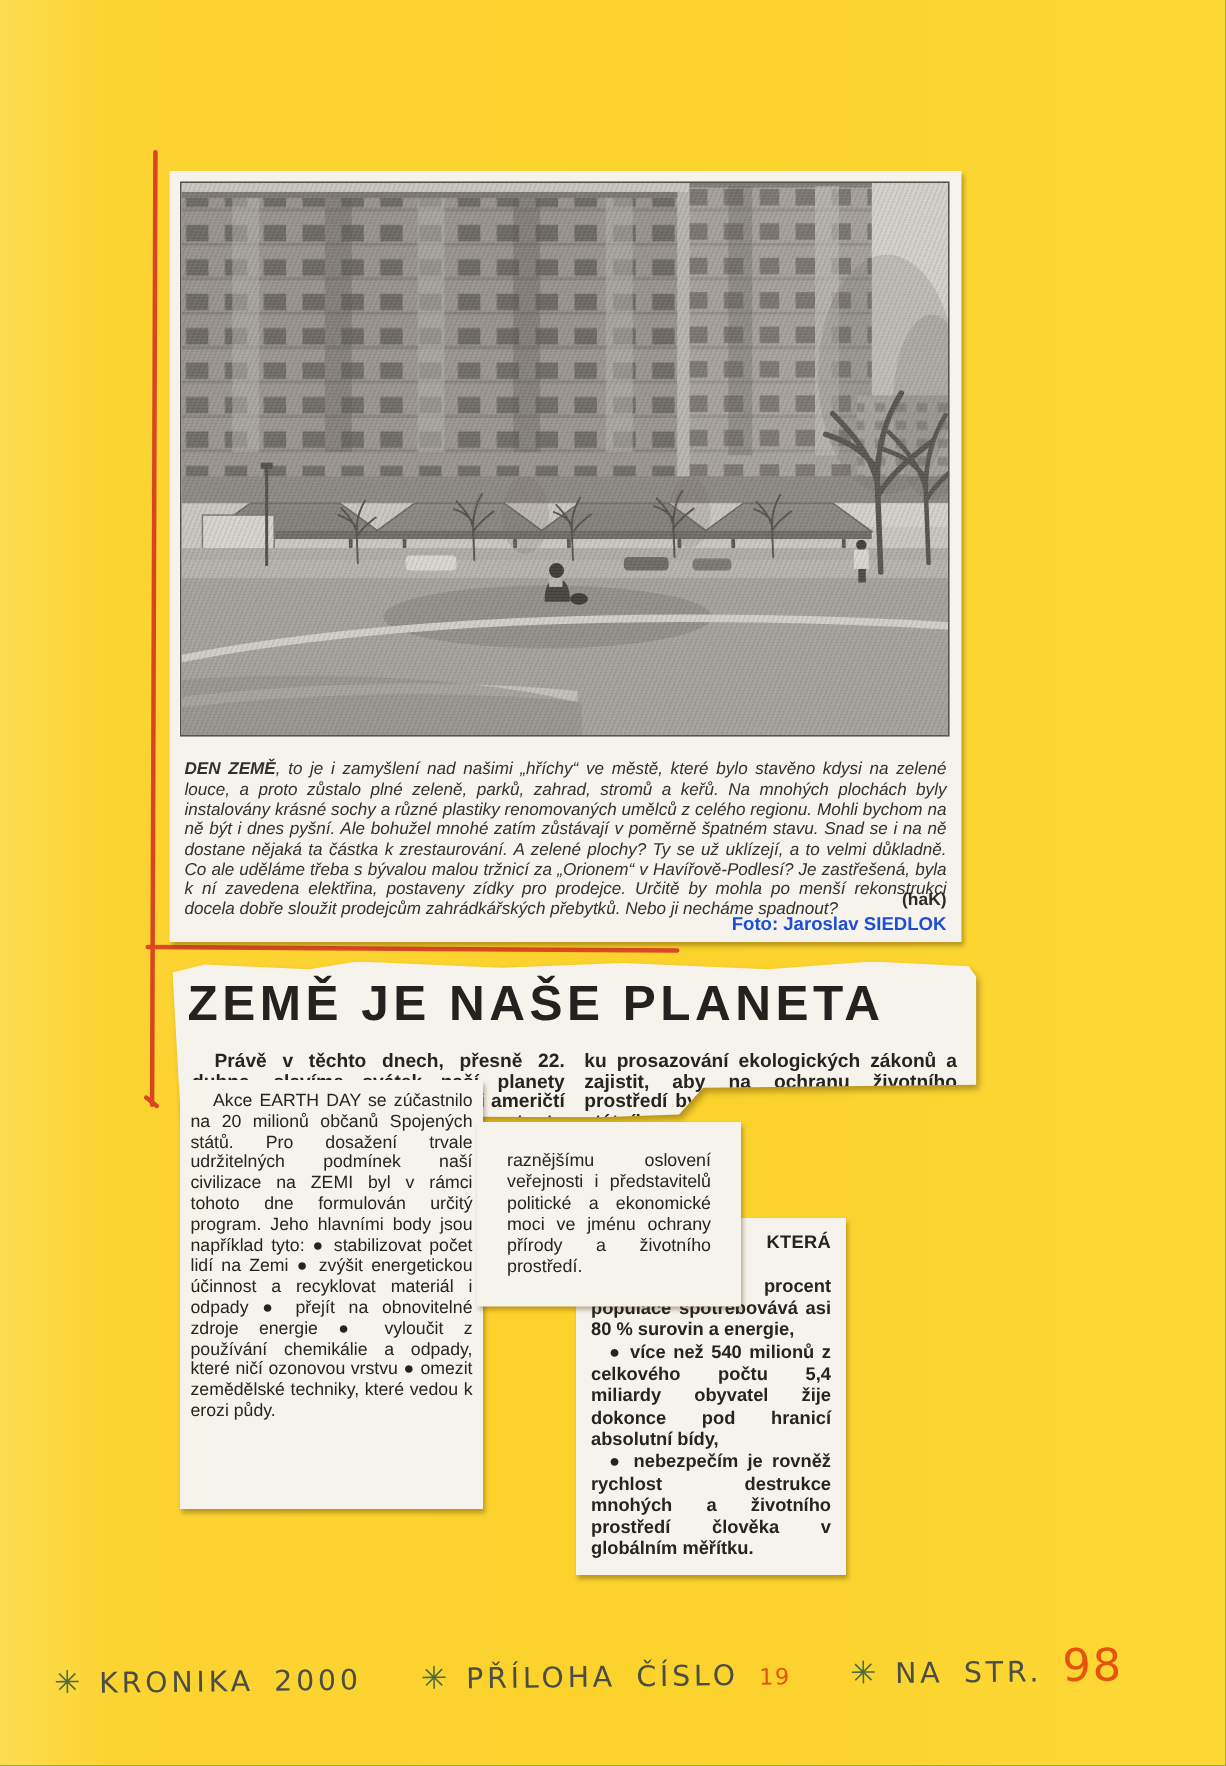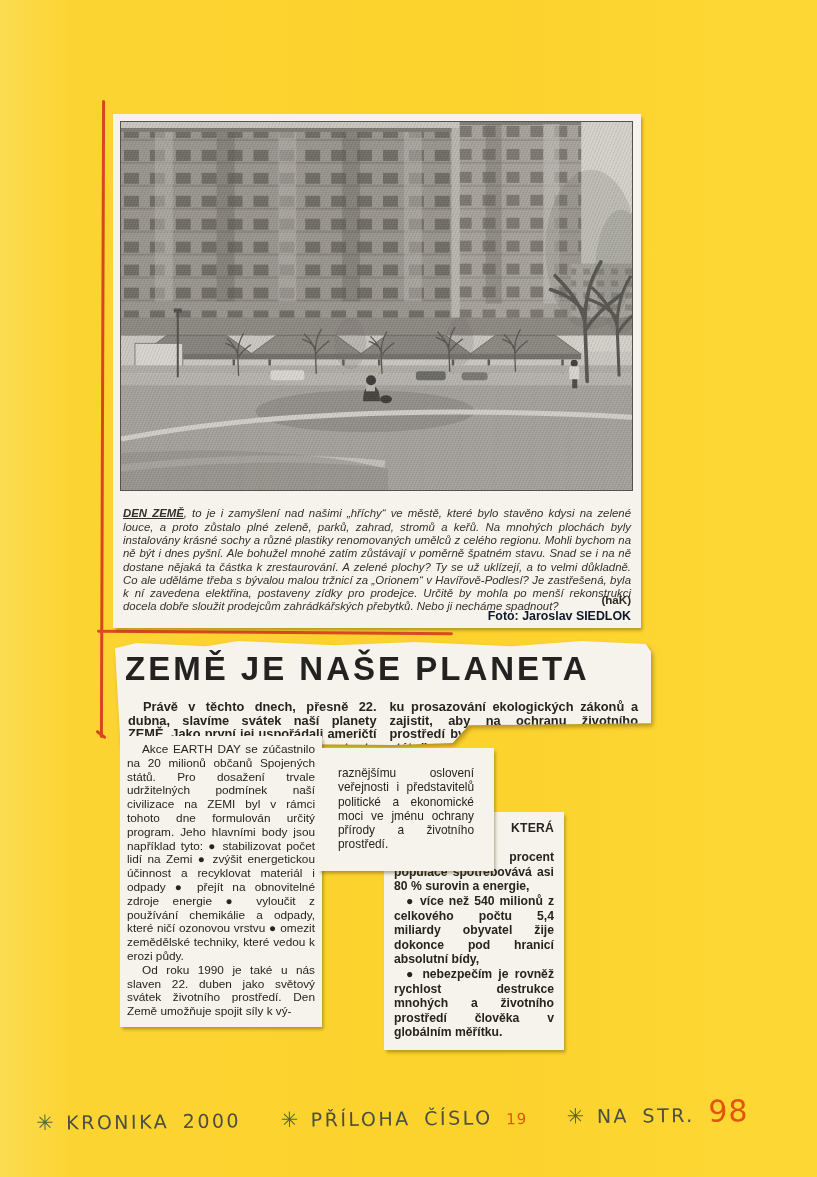--- a/index.html
+++ b/index.html
@@ -25,38 +25,38 @@
     content:"";position:absolute;inset:0;pointer-events:none;
     background:
       repeating-linear-gradient(112deg, rgba(0,0,0,.07) 0 1px, transparent 1px 3px),
       repeating-linear-gradient(0deg, rgba(255,255,255,.06) 0 1px, transparent 1px 2px);
   }
   .caption{
     position:absolute;left:10px;right:10px;top:382px;
     font-style:italic;font-size:11.4px;line-height:13.3px;color:#33312c;
     text-align:justify;
   }
-  .caption .lead{font-weight:bold;text-decoration:underline;}
+  .caption .lead{font-weight:bold;}
   .sig{position:absolute;right:10px;bottom:22px;font-weight:bold;font-size:11.6px;color:#2b2924;}
-  .credit{position:absolute;right:10px;bottom:5px;font-weight:bold;font-size:12.4px;color:#0f172a;}
+  .credit{position:absolute;right:10px;bottom:5px;font-weight:bold;font-size:12.4px;color:#1d4ed8;}
   
   .torn-wrap{position:absolute;left:115px;top:641px;width:536px;height:104px;filter:drop-shadow(2px 3px 2px rgba(75,52,0,.4));}
   .torn{
     position:absolute;inset:0;background:#f6f3ec;
     clip-path:polygon(0% 7%,4% 2%,17% 5%,23% 0%,41% 4%,56% 1%,74% 5%,87% 0%,99% 3%,100% 10%,100% 79%,66% 81%,63% 98%,52% 100%,1% 98%);
   }
   .headline{
     margin:11px 0 12px 10px;font-size:33px;font-weight:bold;letter-spacing:3px;
     color:#232220;white-space:nowrap;line-height:1;
   }
   .lead-cols{display:flex;gap:13px;padding:3px 13px 0 13px;}
   .lead-col{width:50%;font-size:12.8px;line-height:13.6px;font-weight:bold;text-align:justify;color:#26241f;}
   .lead-col.first{text-indent:15px;}
   
-  .col-left{left:120px;top:736px;width:202px;min-height:286px;padding:7px 7px 8px 7px;box-sizing:border-box;}
+  .col-left{left:120px;top:720px;width:202px;min-height:286px;padding:7px 7px 8px 7px;box-sizing:border-box;}
   .col-left p{margin:0;font-size:11.8px;line-height:13.8px;text-align:justify;text-indent:15px;}
   .col-mid{left:318px;top:748px;width:176px;padding:6px 8px 7px 8px;box-sizing:border-box;z-index:3;}
   .col-mid p{margin:12px;font-size:11.9px;line-height:14.3px;text-align:justify;}
   
   .fakta{left:384px;top:812px;width:180px;padding:9px 10px 10px 10px;box-sizing:border-box;}
   .fakta-title{font-size:12.6px;font-weight:bold;text-align:center;margin:0 0 3px 0;letter-spacing:.2px;}
   .fakta p{margin:0;font-size:12.2px;line-height:14.6px;font-weight:bold;text-align:justify;text-indent:12px;}
   
   .hand{
     position:absolute;left:36px;top:1098px;width:640px;
@@ -189,21 +189,20 @@
       <div class="headline">ZEMĚ JE NAŠE PLANETA</div>
       <div class="lead-cols">
         <div class="lead-col first">Právě v těchto dnech, přesně 22. dubna, slavíme svátek naší planety ZEMĚ. Jako první jej uspořádali američtí studenti v roce 1970. Snažili se touto akcí zahájit politi-</div>
         <div class="lead-col">ku prosazování ekologických zákonů a zajistit, aby na ochranu životního prostředí byly věnovány větší částky ze státního rozpočtu.</div>
       </div>
     </div>
   </div>
 
   <div class="clip col-left">
     <p>Akce EARTH DAY se zúčastnilo na 20 milionů občanů Spojených států. Pro dosažení trvale udržitelných podmínek naší civilizace na ZEMI byl v rámci tohoto dne formulován určitý program. Jeho hlavními body jsou například tyto: ● stabilizovat počet lidí na Zemi ● zvýšit energetickou účinnost a recyklovat materiál i odpady ● přejít na obnovitelné zdroje energie ● vyloučit z používání chemikálie a odpady, které ničí ozonovou vrstvu ● omezit zemědělské techniky, které vedou k erozi půdy.</p>
-    <p>Od roku 1990 je také u nás slaven 22. duben jako světový svátek životního prostředí. Den Země umožňuje spojit síly k vý-</p>
   </div>
 
   <div class="clip col-mid">
     <p>raznějšímu oslovení veřejnosti i představitelů politické a ekonomické moci ve jménu ochrany přírody a životního prostředí.</p>
   </div>
 
   <div class="clip fakta">
     <p class="fakta-title">FAKTA, KTERÁ ZARÁŽEJÍ...</p>
     <p>● dvacet procent populace spotřebovává asi 80 % surovin a energie,</p>
     <p>● více než 540 milionů z celkového počtu 5,4 miliardy obyvatel žije dokonce pod hranicí absolutní bídy,</p>

